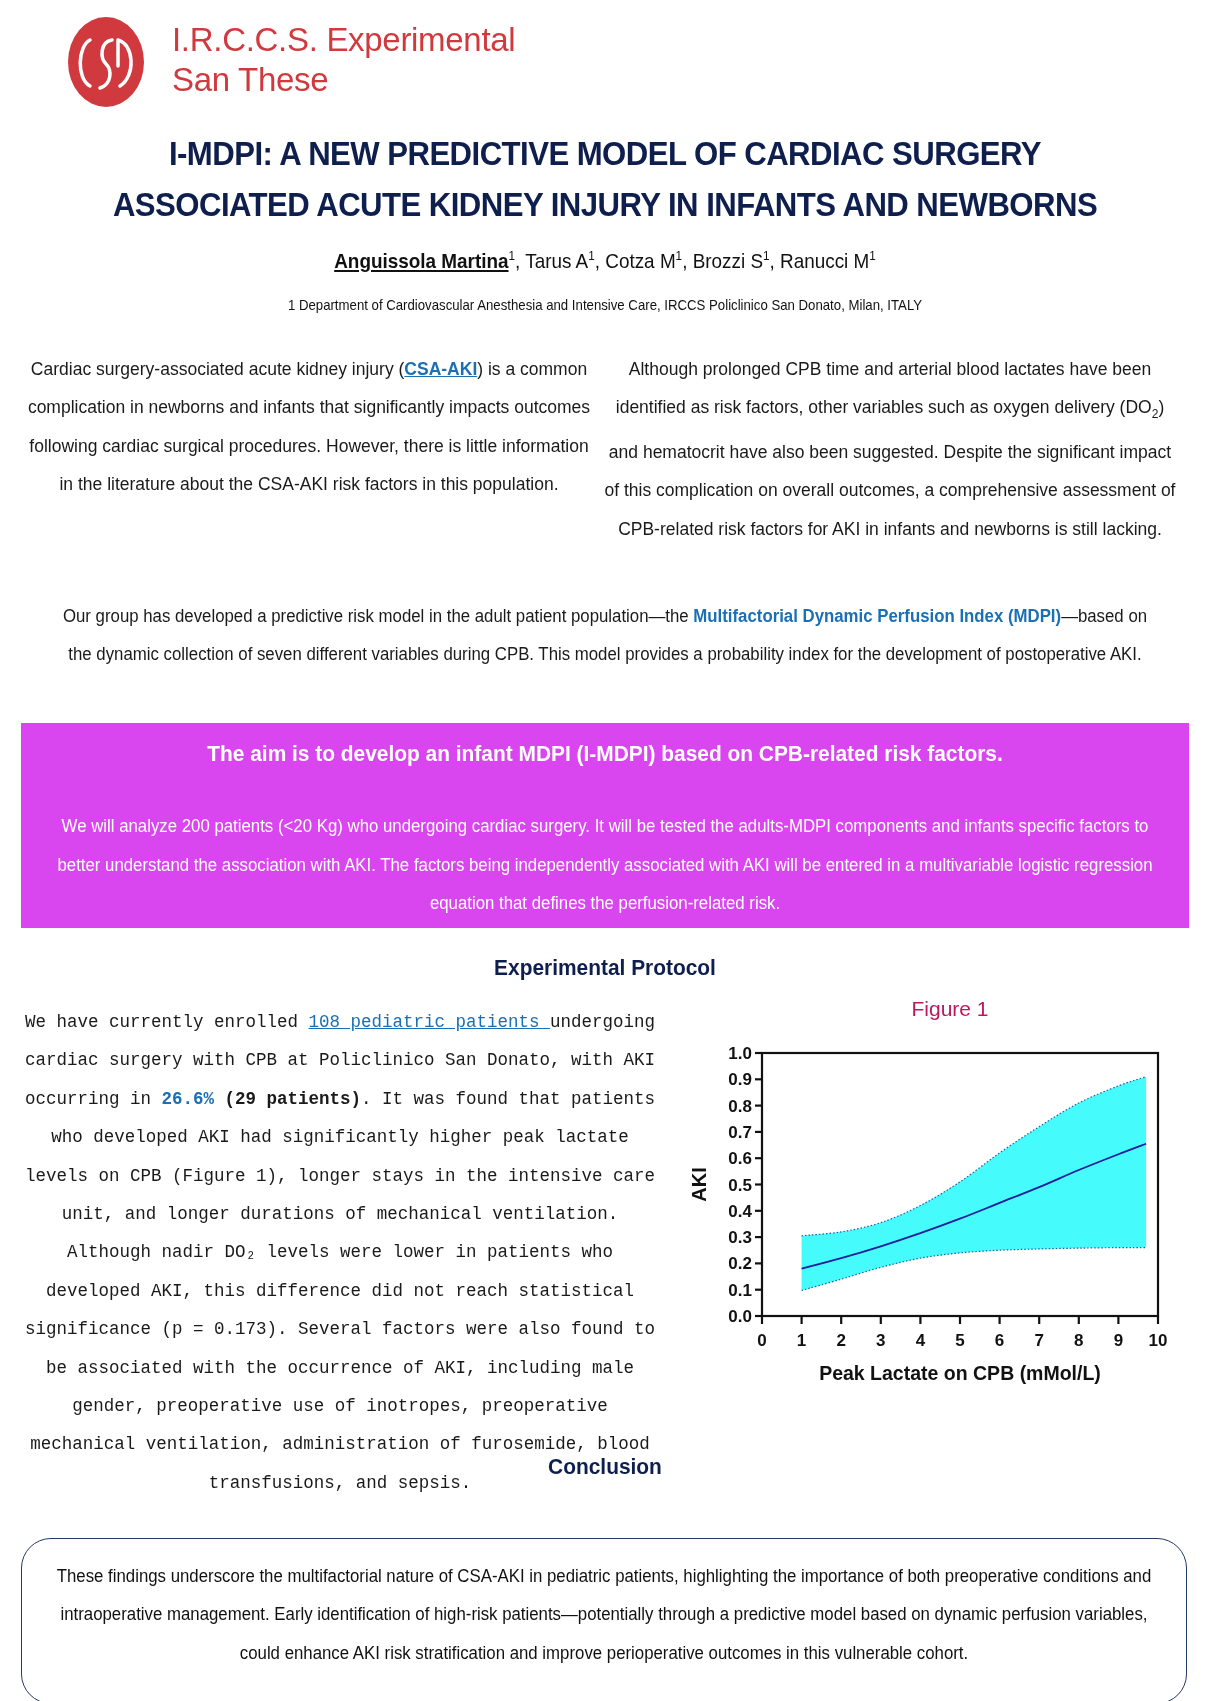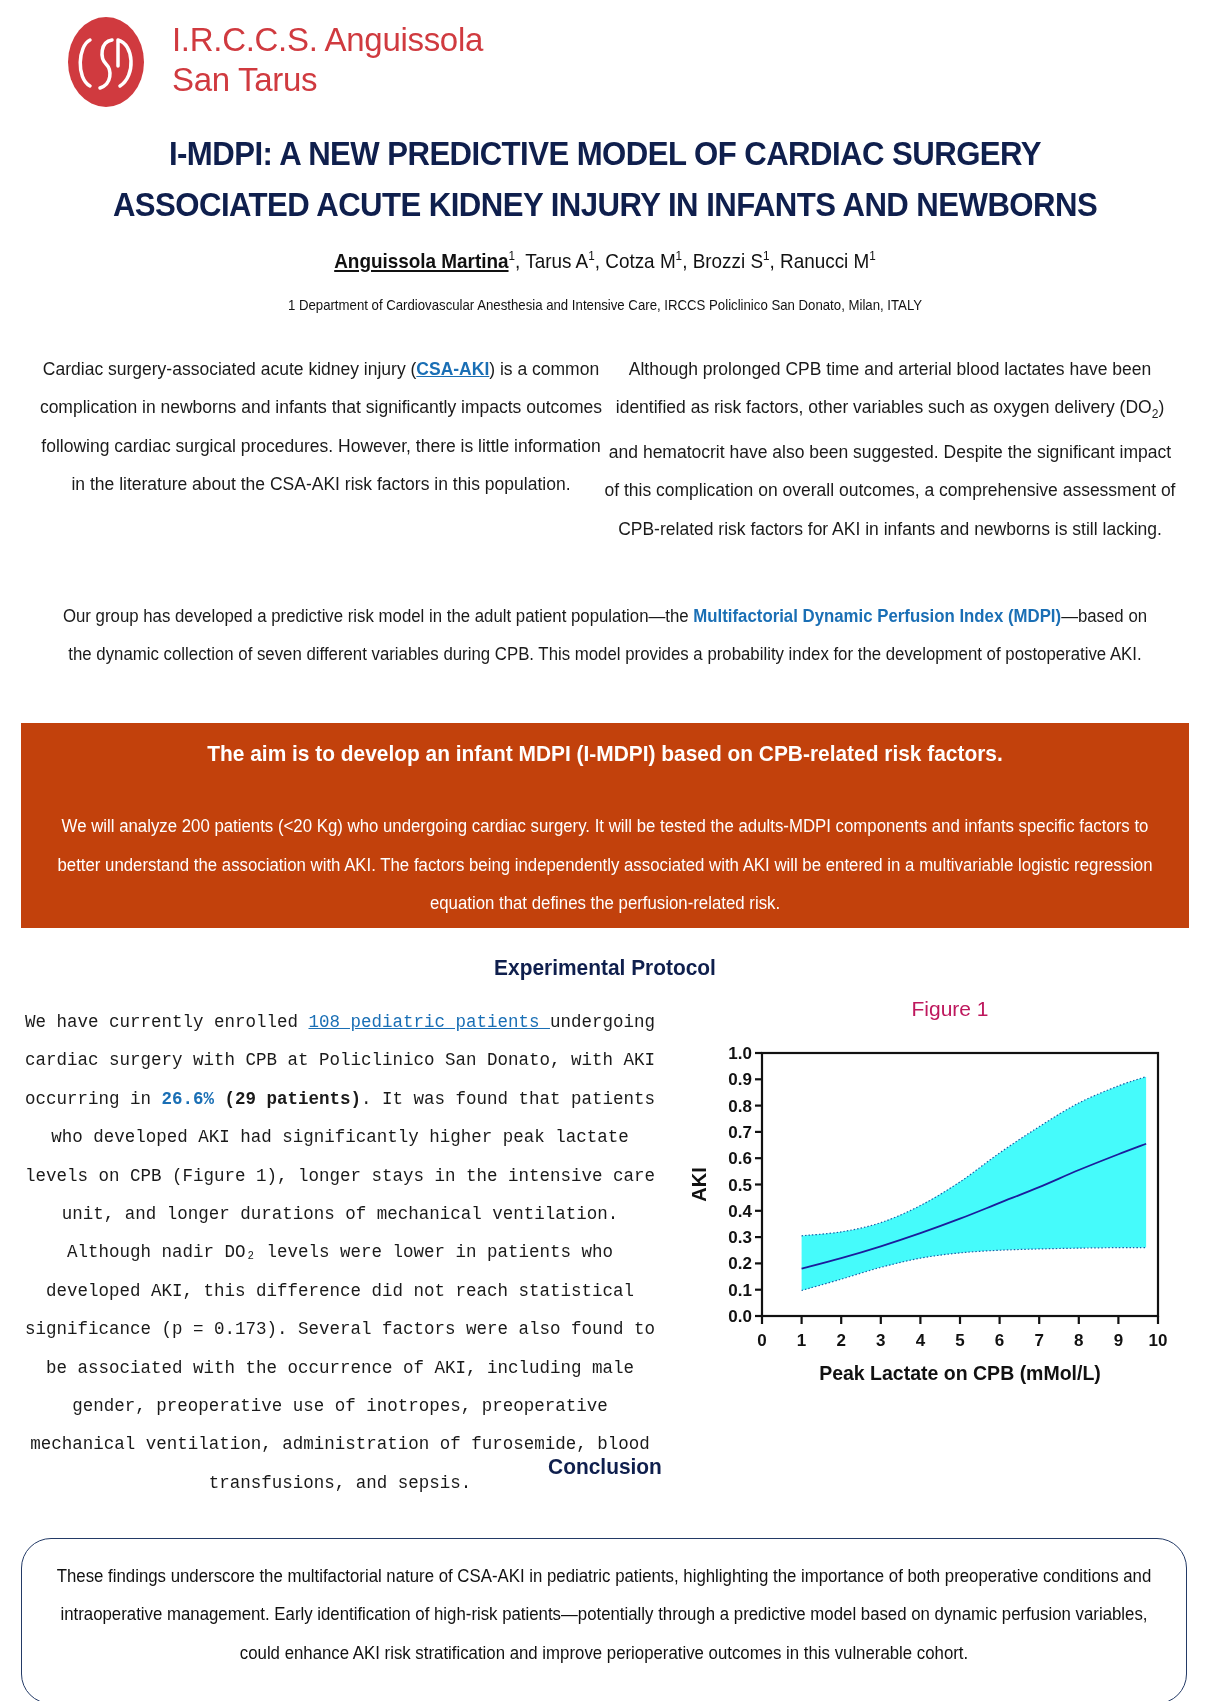--- a/index.html
+++ b/index.html
@@ -12,26 +12,26 @@
   .title { left: 0; top: 128px; width: 1210px; text-align: center; color: #0f1f4d;
            font-family: "Liberation Sans", sans-serif; font-weight: bold; font-size: 33.5px;
            line-height: 51px; letter-spacing: -0.6px; transform: scaleX(0.93); transform-origin: center; }
   .authors { left: 0; top: 246px; width: 1210px; text-align: center; font-size: 21px; line-height: 30px;
              transform: scaleX(0.9); transform-origin: center; }
   .authors .first { font-weight: bold; text-decoration: underline; }
   .authors sup { font-size: 13px; vertical-align: 8px; line-height: 0; }
   .affil { left: 0; top: 294px; width: 1210px; text-align: center; font-size: 15px; line-height: 22px;
            transform: scaleX(0.88); transform-origin: center; }
   .para { text-align: center; font-size: 17.5px; line-height: 38.3px; color: #1a1a1a; }
-  .col-left { left: 36px; top: 350px; width: 570px; }
+  .col-left { left: 24px; top: 350px; width: 570px; }
   .col-right { left: 600px; top: 350px; width: 580px; }
   .mdpi-para { left: 30px; top: 597px; width: 1150px; transform: scaleX(0.96); transform-origin: center; }
   .accent { color: #1a6fb5; font-weight: bold; }
   .link { color: #1a6fb5; text-decoration: underline; }
-  .banner { left: 21px; top: 723px; width: 1168px; height: 205px; background: #c2410c; color: #ffffff; }
+  .banner { left: 21px; top: 723px; width: 1168px; height: 205px; background: #d946ef; color: #ffffff; }
   .banner-head { position: absolute; left: 0; top: 16px; width: 100%; text-align: center; font-weight: bold;
                  font-size: 22px; line-height: 30px; transform: scaleX(0.95); transform-origin: center; }
   .banner-body { position: absolute; left: 6px; top: 84px; width: 1156px; text-align: center; font-size: 17.5px;
                  line-height: 38.5px; transform: scaleX(0.96); transform-origin: center; }
   .section-title { left: 0; width: 1210px; text-align: center; color: #0f1f4d; font-weight: bold; font-size: 22px;
                    line-height: 30px; transform: scaleX(0.95); transform-origin: center; }
   .protocol-text { left: 20px; top: 1003px; width: 640px; font-family: Liberation Mono, monospace; }
   .protocol-text .para { line-height: 38.4px; }
   .fig-title { left: 880px; top: 996px; width: 140px; text-align: center; font-size: 21px; line-height: 26px; color: #be185d; }
   .chart { left: 680px; top: 1030px; width: 500px; height: 380px; }
@@ -43,22 +43,22 @@
 </head>
 <body>
 
 <svg class="abs logo" viewBox="0 0 80 92">
   <ellipse cx="40" cy="46" rx="38" ry="45" fill="#d03a3f"></ellipse>
   <path d="M24 24 C12 30 10 62 24 70" stroke="#fff" stroke-width="3.5" fill="none" stroke-linecap="round"></path>
   <path d="M46 24 C34 26 34 42 40 48 C46 54 46 68 34 72" stroke="#fff" stroke-width="3.5" fill="none" stroke-linecap="round"></path>
   <path d="M52 24 C68 28 70 60 54 70 M52 24 L52 50" stroke="#fff" stroke-width="3.5" fill="none" stroke-linecap="round"></path>
 </svg>
 <div class="abs logo-text">
-  <div>I.R.C.C.S. Anguissola</div>
-  <div>San Tarus</div>
+  <div>I.R.C.C.S. Experimental</div>
+  <div>San These</div>
 </div>
 
 <div class="abs title">
   <div>I-MDPI: A NEW PREDICTIVE MODEL OF CARDIAC SURGERY</div>
   <div>ASSOCIATED ACUTE KIDNEY INJURY IN INFANTS AND NEWBORNS</div>
 </div>
 
 <div class="abs authors">
   <span class="first">Anguissola Martina</span><sup>1</sup>,
   <span>Tarus A</span><sup>1</sup>,

